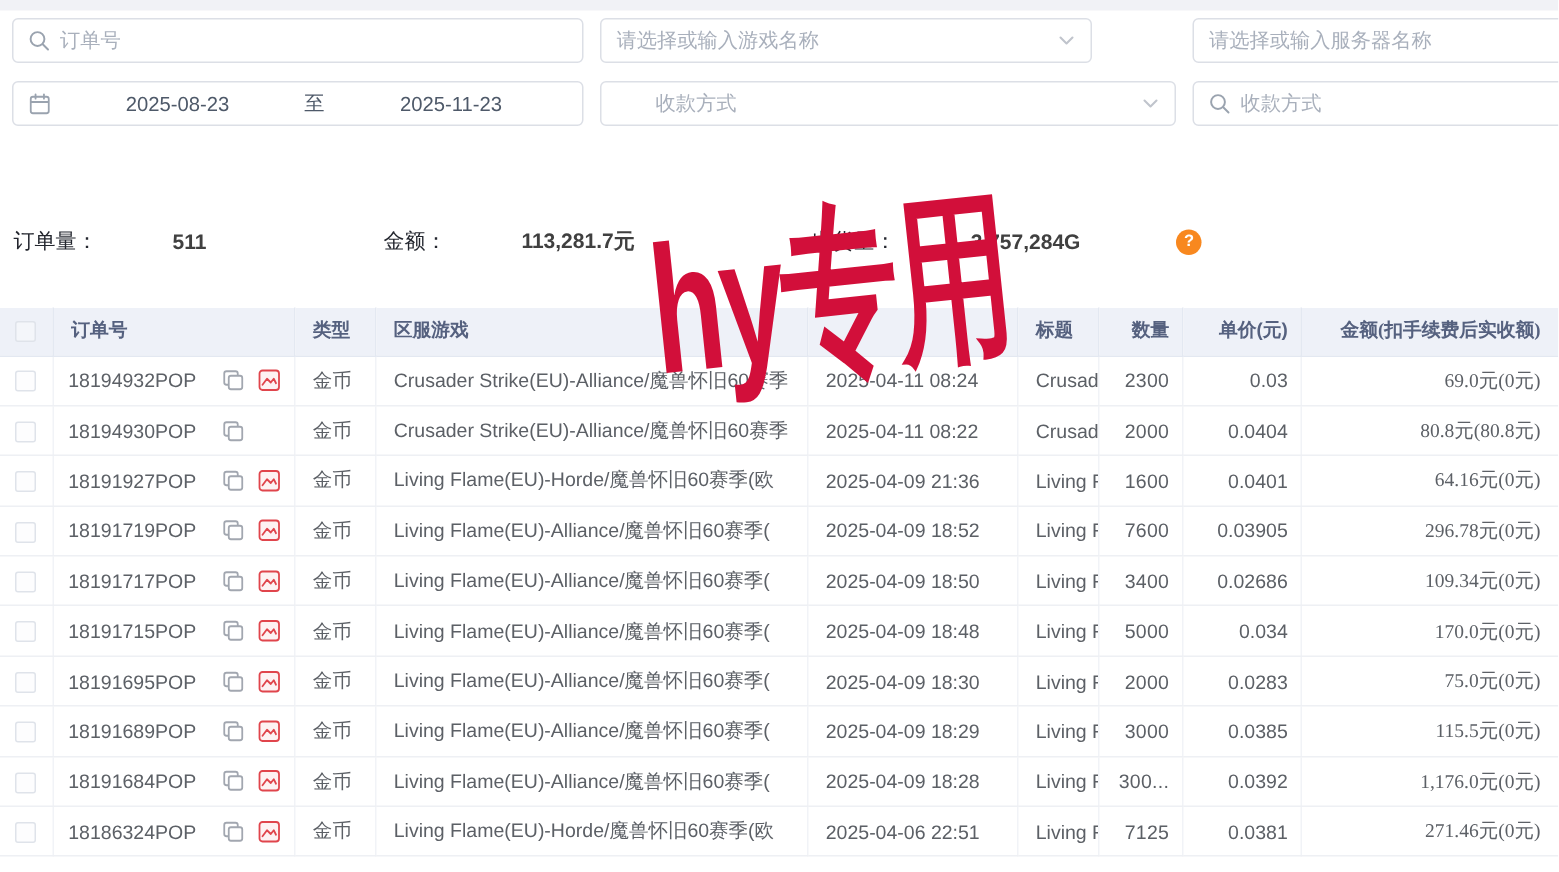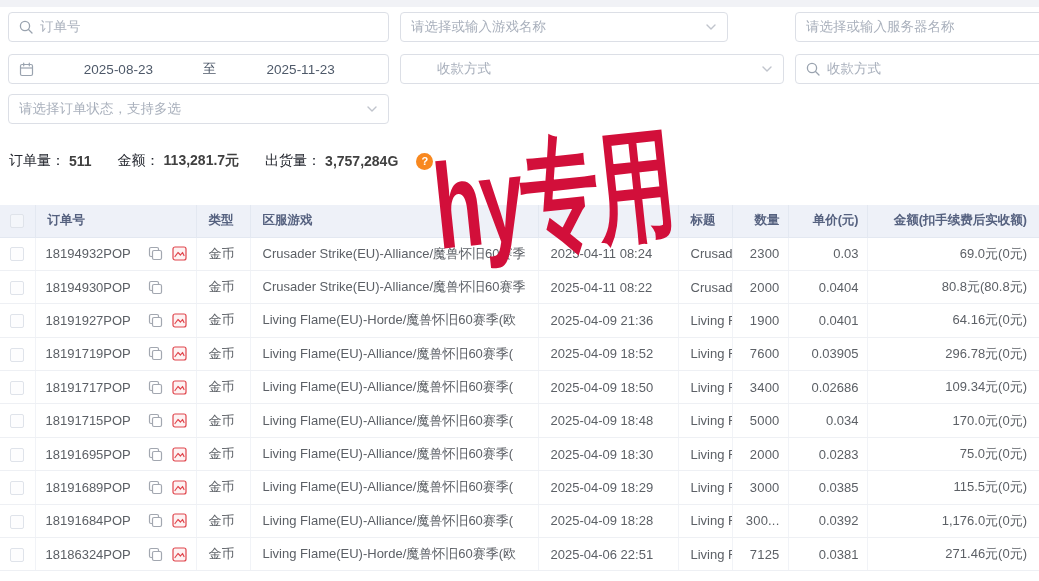--- a/index.html
+++ b/index.html
@@ -23,41 +23,41 @@
   .f-server  { left:795px; top:12px; width:300px; }
   .f-date    { left:8px;   top:54px; width:381px; justify-content:space-between; }
   .f-pay     { left:400px; top:54px; width:384px;padding-left:36px; }
   .f-merch   { left:795px; top:54px; width:300px; }
   .f-status  { left:8px;   top:94px; width:381px; }
   .f-date .dateval { flex:1; text-align:center; color:#4e5969; }
   .f-date .sep { color:#4e5969; flex:0 0 auto; }
 
   
   .stats { position:absolute; left:9px; top:152px; display:flex; align-items:center;
-           font-size:14px; color:#23262e; }
+           font-size:14px; color:#23262e;gap:46px; }
   .stats .lbl { margin-right:4px; }
   .stats .num { color:#404040; font-weight:700; }
   .stats .gap { width:26px; }
   .help-badge { width:17px; height:17px; border-radius:50%; background:#f8881f; color:#fff;
                 font-size:11px; font-weight:700; display:inline-flex; align-items:center;
                 justify-content:center; margin-left:18px; }
 
   
   .watermark { position:absolute; left:434px; top:156px; font-size:78px; font-weight:800;
                line-height:1; letter-spacing:-2px; white-space:nowrap; z-index:5;
                transform:rotate(-6deg) scaleY(1.55); transform-origin:center; pointer-events:none; }
 
   
   .tablewrap { position:absolute; left:0; top:205px; width:1039px; }
   table { border-collapse:collapse; table-layout:fixed; width:1039px; }
   th { background:#eef1f8; color:#55617f; font-size:12.5px; font-weight:700; height:32px;
        text-align:left; padding:0 0 0 12px; border-right:1px solid #e3e8f1;
        border-bottom:1px solid #e3e8f1; white-space:nowrap; overflow:hidden; }
   th.r, td.r { text-align:right; padding:0 8px 0 0; }
-  th.amt, td.amt { text-align:right; padding:0 12px 0 0; }
+  th.amt, td.amt { text-align:right; padding:0 12px 0 0;font-family:Liberation Serif, serif; }
   th:last-child, td:last-child { border-right:none; }
   td { height:33.4px; font-size:13px; color:#5c6066; border-right:1px solid #f1f3f7;
        border-bottom:1px solid #eef0f4; padding:0 0 0 12px; white-space:nowrap; overflow:hidden; }
   td.cbx, th.cbx { text-align:center; padding:0; }
   .checkbox { display:inline-block; width:14px; height:14px; border:1px solid #dfe3ea;
               border-radius:2px; background:#fdfdfe; vertical-align:middle; }
   th .checkbox { background:#f4f6fa; }
   td.ordercell { padding-left:10px; }
   .ordflex { display:flex; align-items:flex-start; gap:9px; }
   .ordno { min-width:93px; }
@@ -119,28 +119,20 @@
   <div class="fbox f-merch">
     <span class="icon-svg">
       <svg width="14" height="14" viewBox="0 0 14 14">
           <circle cx="6" cy="6" r="4.6" fill="none" stroke="#9aa3af" stroke-width="1.3"></circle>
           <line x1="9.5" y1="9.5" x2="13" y2="13" stroke="#9aa3af" stroke-width="1.3" stroke-linecap="round"></line>
         </svg>
     </span>
     <span class="ph">收款方式</span>
   </div>
 
-  <div class="fbox f-status">
-    <span class="ph grow">请选择订单状态，支持多选</span>
-    <span class="chev">
-      <svg width="12" height="12" viewBox="0 0 12 12">
-          <polyline points="2,4 6,8 10,4" fill="none" stroke="#c0c4cc" stroke-width="1.4" stroke-linecap="round" stroke-linejoin="round"></polyline>
-        </svg>
-    </span>
-  </div>
 
   <div class="stats">
     <span class="lbl">订单量：</span>
     <span class="num">511</span>
     <span class="gap"></span>
     <span class="lbl">金额：</span>
     <span class="num">113,281.7元</span>
     <span class="gap"></span>
     <span class="lbl">出货量：</span>
     <span class="num">3,757,284G</span>
@@ -246,21 +238,21 @@
                     <rect x="1" y="1" width="13" height="13" rx="2" fill="#fdf2f2" stroke="#e0454c" stroke-width="1.2"></rect>
                     <polyline points="3,10.5 6,6.5 8.5,9 10.5,6.5 12,9.5" fill="none" stroke="#e0454c" stroke-width="1.2" stroke-linejoin="round" stroke-linecap="round"></polyline>
                   </svg>
         </span>
       </span>
     </td>
     <td>金币</td>
     <td>Living Flame(EU)-Horde/魔兽怀旧60赛季(欧</td>
     <td>2025-04-09 21:36</td>
     <td>Living Fl</td>
-    <td class="r qty">1900</td>
+    <td class="r qty">1600</td>
     <td class="r">0.0401</td>
     <td class="amt">64.16元(0元)</td>
   </tr>
           <tr>
     <td class="cbx"><span class="checkbox"></span></td>
     <td class="ordercell">
       <span class="ordflex">
         <span class="ordno">18191719POP</span>
         <span class="rowicon">
           <svg width="15" height="15" viewBox="0 0 15 15">

